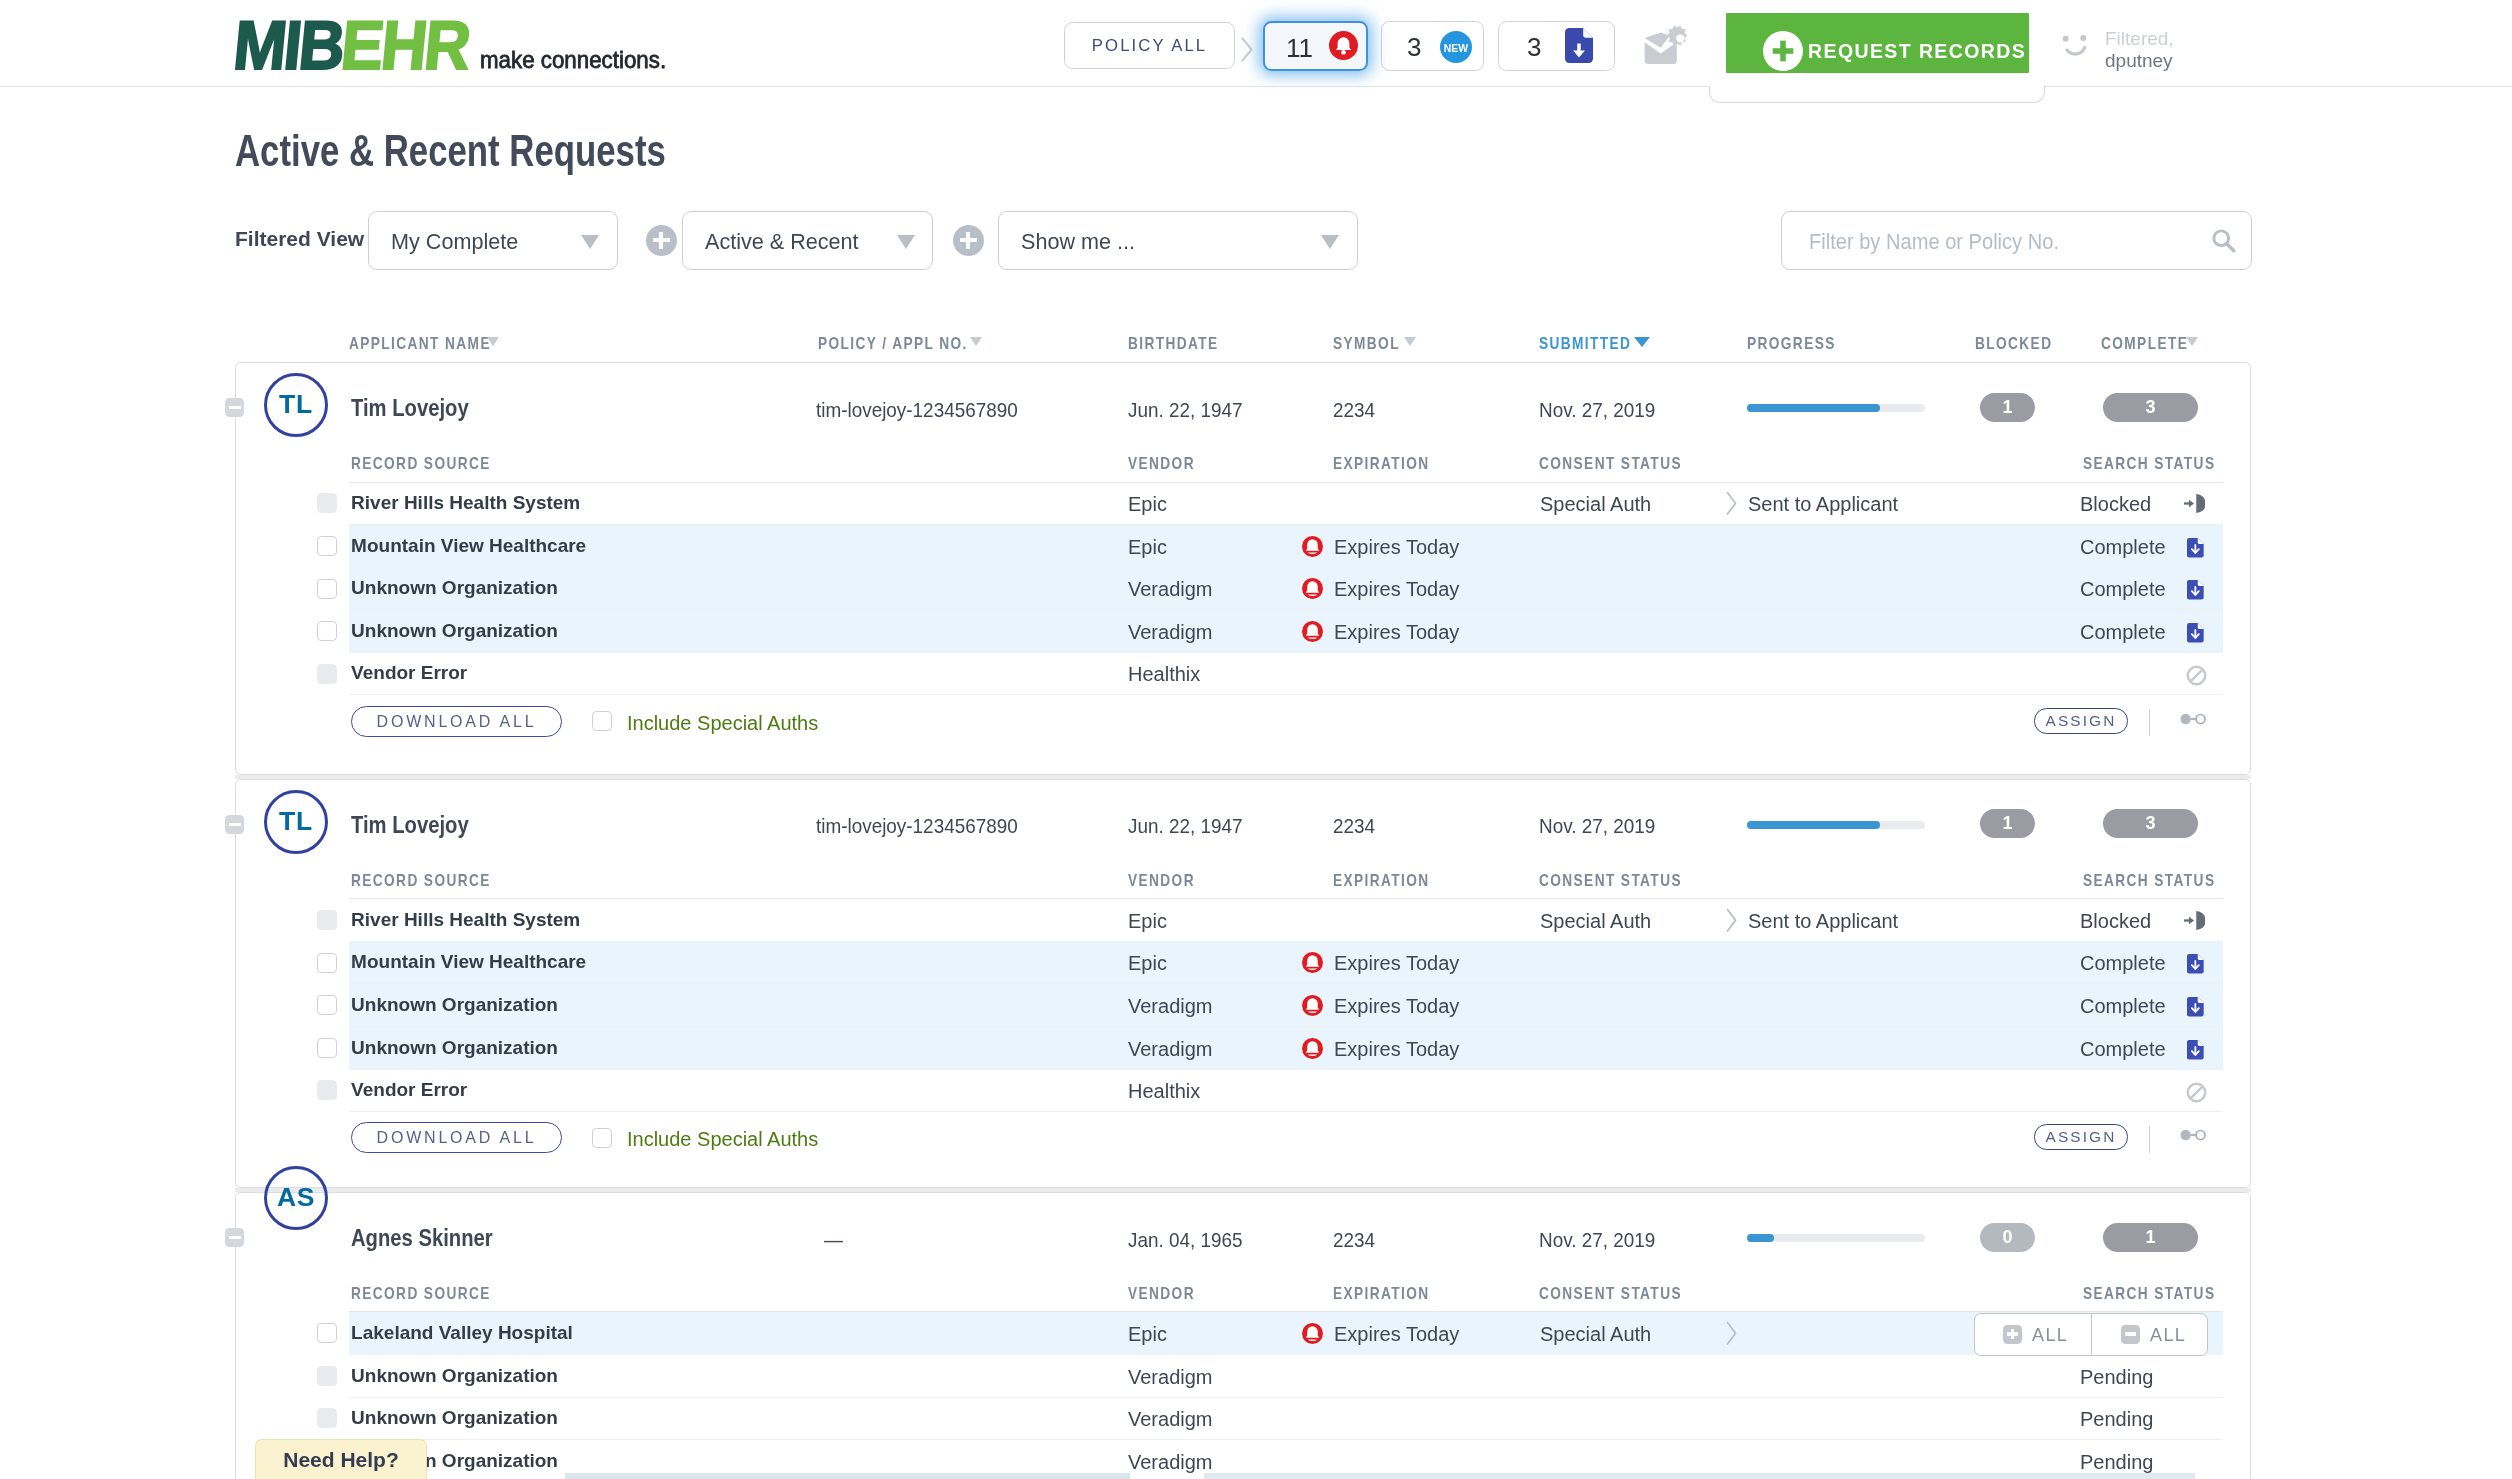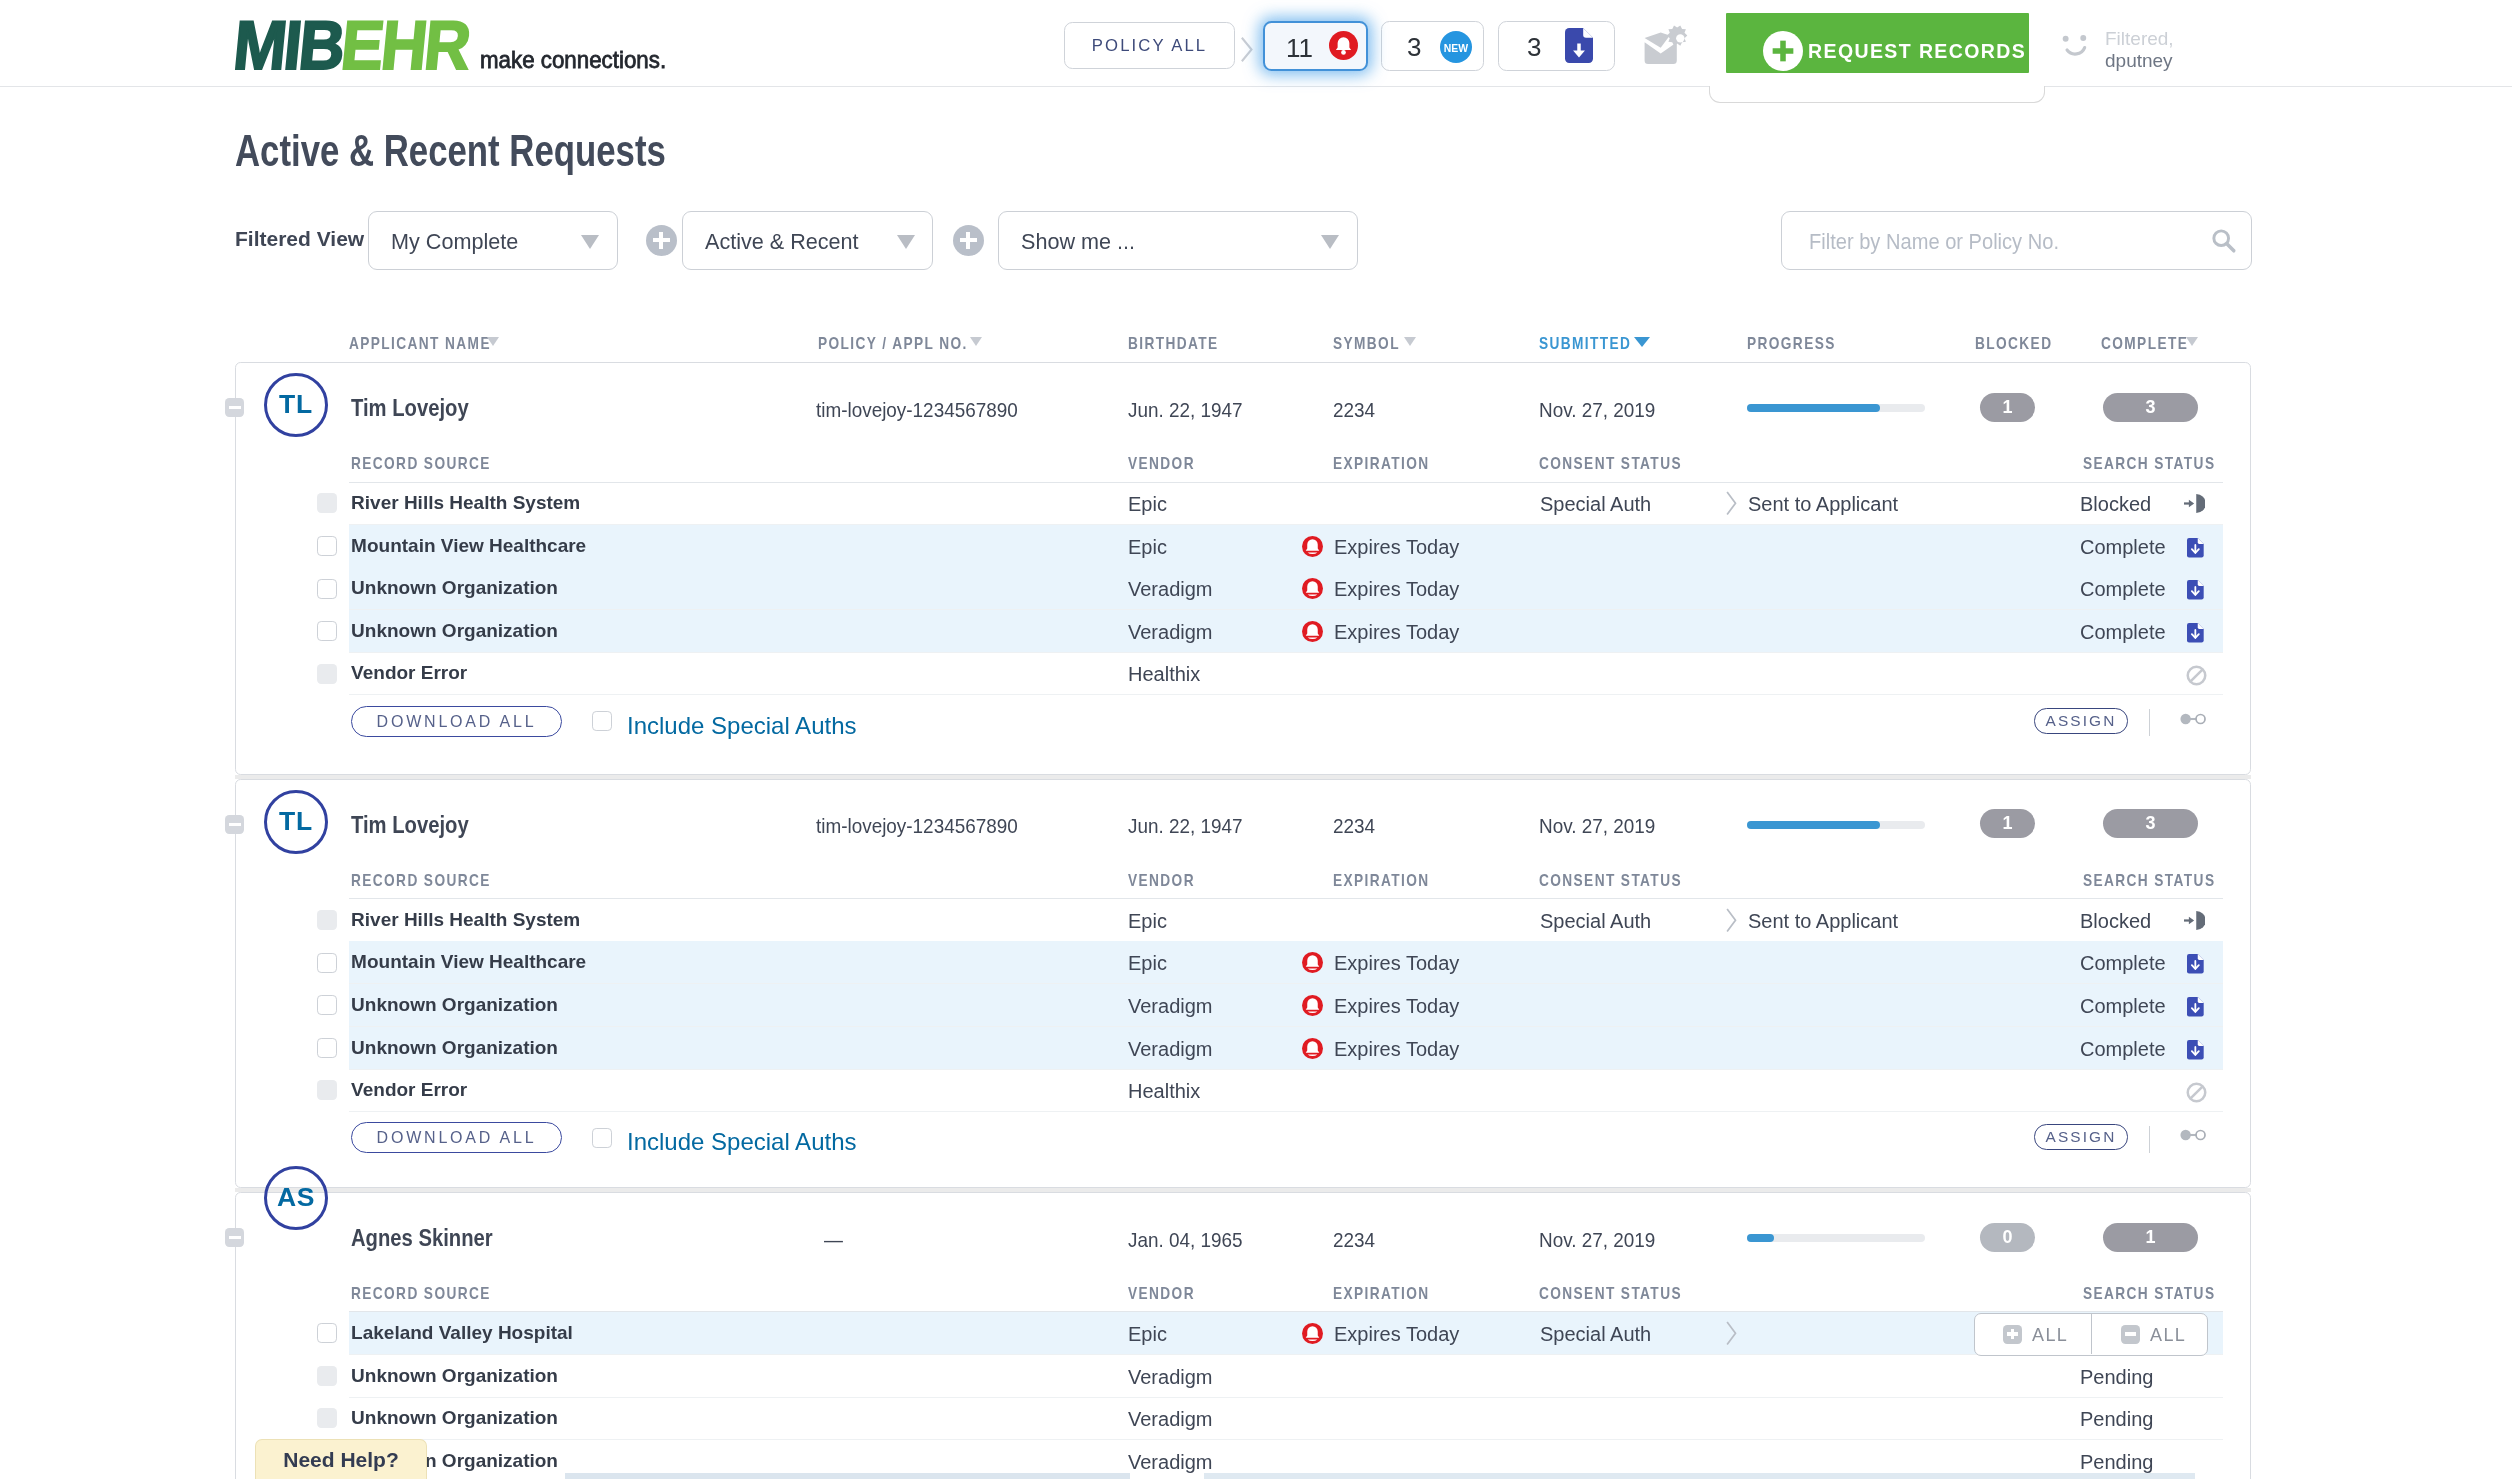--- a/index.html
+++ b/index.html
@@ -59,21 +59,21 @@
   .row { position:absolute; left:349px; width:1874px; height:43px; border-bottom:1.4px solid #eef1f3; }
   .row.blue { background:#e9f4fc; }
   .rcheck { position:absolute; left:317px; width:19.5px; height:19.5px; border-radius:4.2px; }
   .ck-dis { background:#e9ebee; }
   .ck-en { background:#fff; border:1.4px solid #cdd1d7; }
   .rname { position:absolute; left:2.1px; top:9.8px; font-size:19px; font-weight:700; color:#353c49; }
   .rtxt { position:absolute; top:10.5px; font-size:20px; color:#3f4655; }
   .status { position:absolute; left:1731px; top:10.5px; font-size:20px; color:#3f4655; }
   .dlbtn { position:absolute; left:351px; width:211px; height:31px; border:1.7px solid #3b4a9f; border-radius:15.4px; color:#56618a; font-size:16px; letter-spacing:2.8px; text-align:center; line-height:29px; }
   .asbtn { position:absolute; left:2034px; width:94px; height:26px; border:1.7px solid #39467e; border-radius:12.6px; color:#56618a; font-size:15.4px; letter-spacing:2.1px; text-align:center; line-height:23px; }
-  .isa-label { position:absolute; left:627px; font-size:24px; color:#0369a1; }
+  .isa-label { position:absolute; left:627px; font-size:20px; color:#4d7c0f; }
   .vline { position:absolute; left:2149px; width:1.4px; height:26.5px; background:#cdd1d6; }
 
   #needhelp { position:absolute; left:255px; top:1439px; width:172px; height:40px; background:#fbf2d0; border:1.4px solid #ece1b6; border-bottom:none; border-radius:7px 7px 0 0; color:#333c52; font-weight:700; font-size:21px; text-align:center; line-height:39px; z-index:5; }
   .botstrip { position:absolute; height:6.3px; top:1473px; }
 </style>
 </head>
 <body>
 
 <div id="header"></div>
 <div id="tab"></div>

